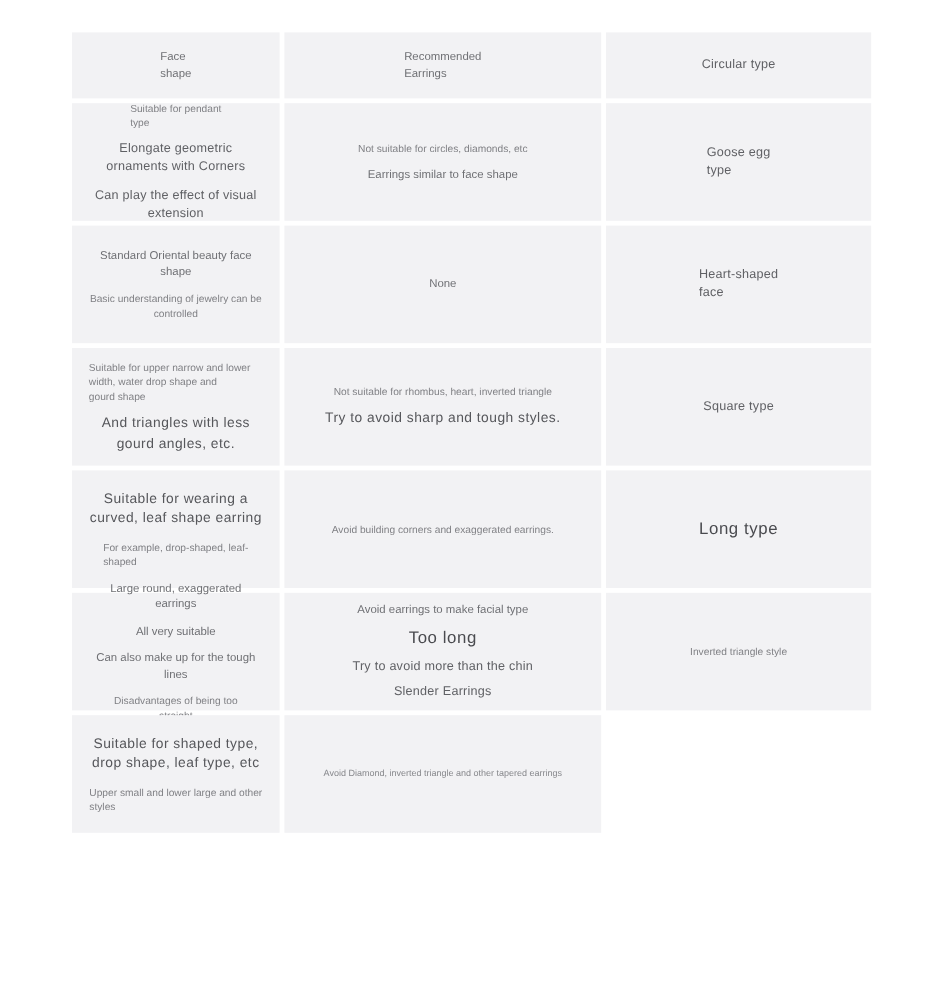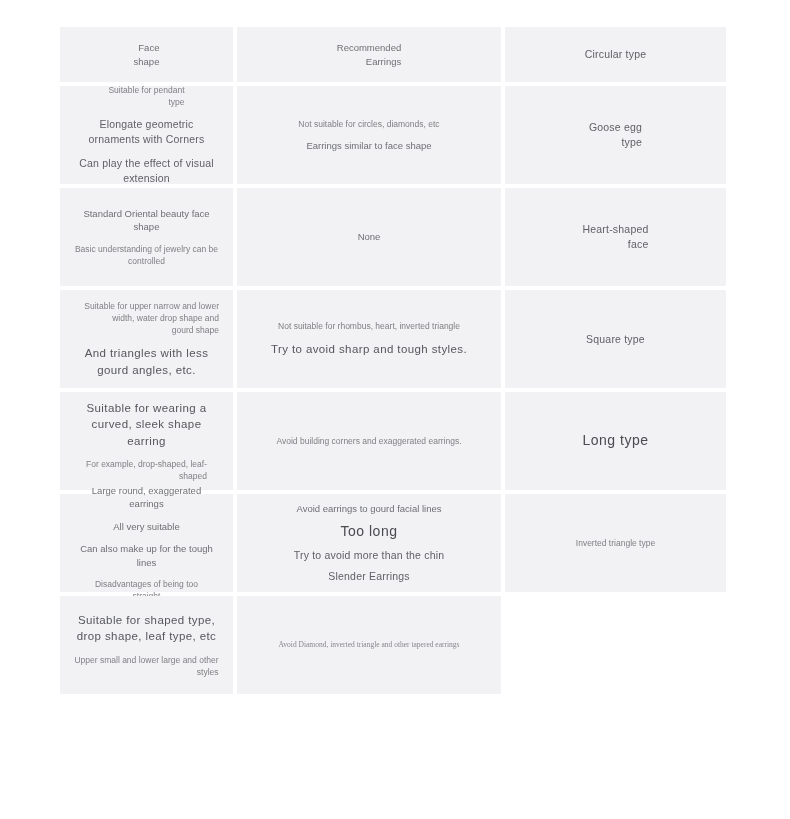--- a/index.html
+++ b/index.html
@@ -25,22 +25,22 @@
     display: flex;
     flex-direction: column;
     align-items: center;
     justify-content: center;
     text-align: center;
     gap: 9px;
     padding: 6px 14px;
     box-sizing: border-box;
   }
   .t { white-space: pre-line; line-height: 1.42; }
-  .left { text-align: right; }
-  .xs  { font-size: 7.5px;  color: #87888c; font-family: Liberation Serif, serif; }
+  .left { text-align: left; }
+  .xs  { font-size: 7.5px;  color: #87888c; }
   .sm  { font-size: 8.5px;  color: #808185; }
   .smd { font-size: 9.5px;  color: #6f7074; }
   .md  { font-size: 10.5px; color: #606165; letter-spacing: 0.2px; }
   .lg  { font-size: 11.5px; color: #56575b; letter-spacing: 0.4px; }
   .xl  { font-size: 14px;   color: #4a4b4f; letter-spacing: 0.5px; }
 </style>
 </head>
 <body>
 
 <div class="table">
@@ -91,47 +91,47 @@
   </div>
   <div class="cell">
     <span class="t sm">Not suitable for rhombus, heart, inverted triangle</span>
     <span class="t lg">Try to avoid sharp and tough styles.</span>
   </div>
 
   <div class="cell">
     <span class="t md">Square type</span>
   </div>
   <div class="cell">
-    <span class="t lg">Suitable for wearing a curved, sleek shape earring</span>
+    <span class="t lg">Suitable for wearing a curved, leaf shape earring</span>
     <span class="t left sm">For example, drop-shaped, leaf-
 shaped</span>
   </div>
   <div class="cell">
     <span class="t sm">Avoid building corners and exaggerated earrings.</span>
   </div>
 
   <div class="cell">
     <span class="t xl">Long type</span>
   </div>
   <div class="cell">
     <span class="t smd">Large round, exaggerated earrings</span>
     <span class="t smd">All very suitable</span>
     <span class="t smd">Can also make up for the tough lines</span>
     <span class="t sm">Disadvantages of being too
 straight</span>
   </div>
   <div class="cell" style="gap:6px">
-    <span class="t smd">Avoid earrings to gourd facial lines</span>
+    <span class="t smd">Avoid earrings to make facial type</span>
     <span class="t xl">Too long</span>
     <span class="t md">Try to avoid more than the chin</span>
     <span class="t md">Slender Earrings</span>
   </div>
 
   <div class="cell">
-    <span class="t sm">Inverted triangle type</span>
+    <span class="t sm">Inverted triangle style</span>
   </div>
   <div class="cell">
     <span class="t lg">Suitable for shaped type, drop shape, leaf type, etc</span>
     <span class="t left sm">Upper small and lower large and other
 styles</span>
   </div>
   <div class="cell">
     <span class="t xs">Avoid Diamond, inverted triangle and other tapered earrings</span>
   </div>
 

